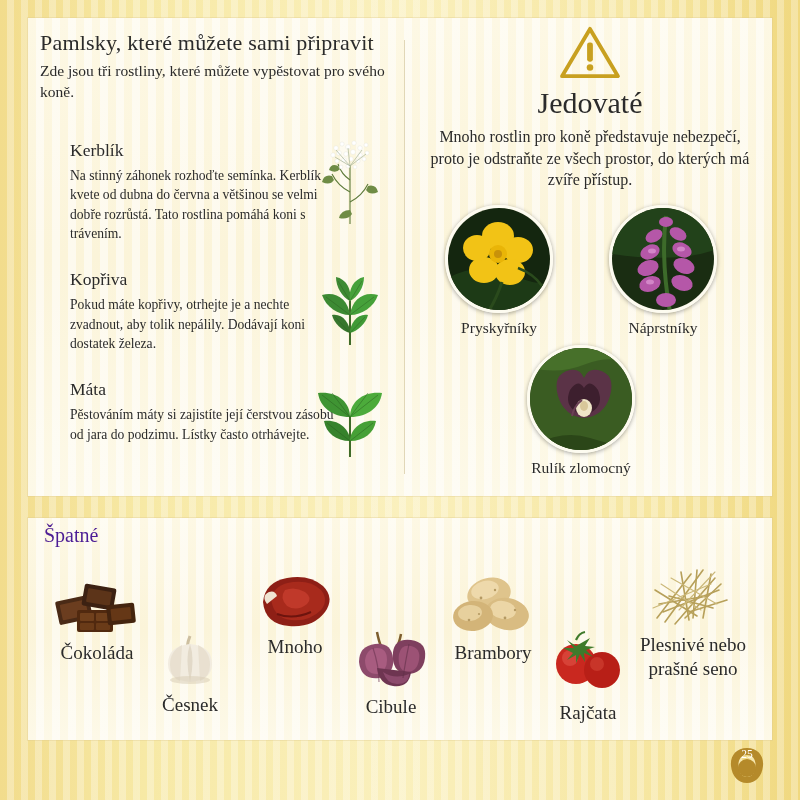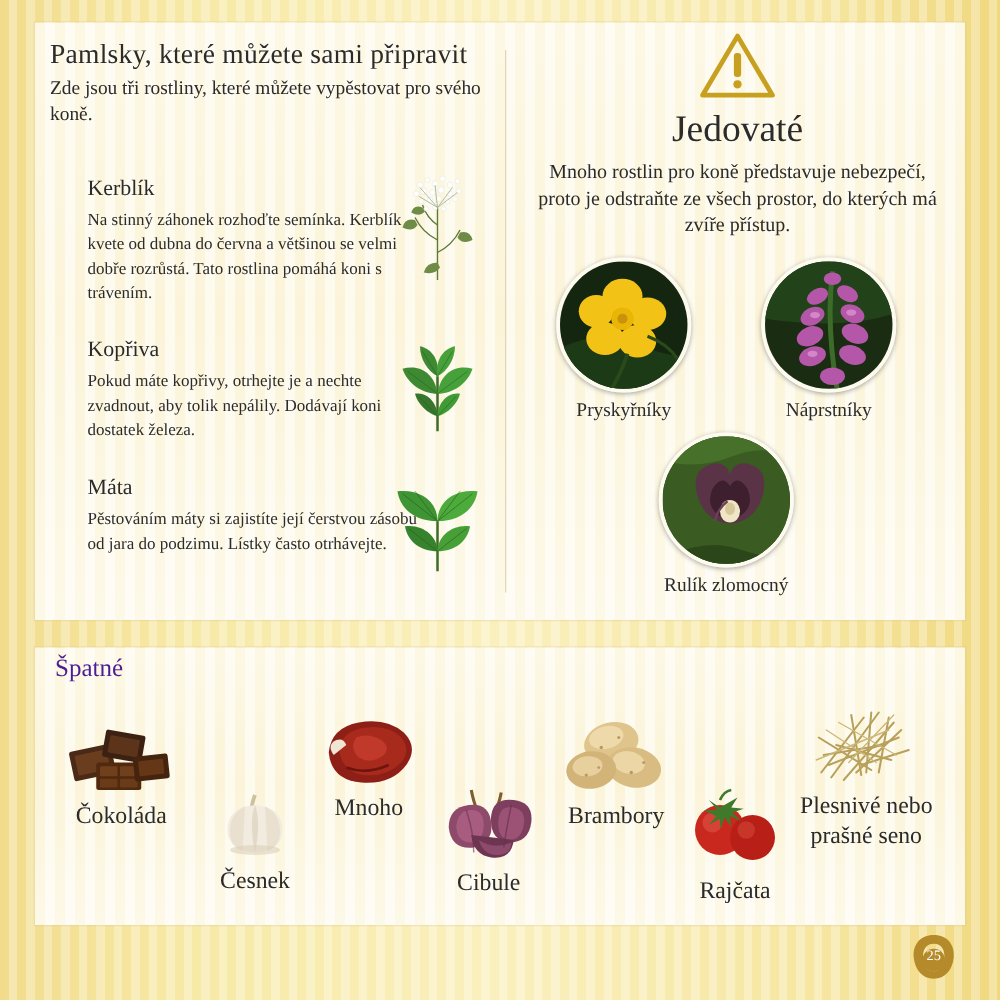--- a/index.html
+++ b/index.html
@@ -120,21 +120,21 @@
   #bad-title { position: absolute; left: 44px; top: 524px; font-size: 20px; color:#4c1d95; }
   .bad-item { position: absolute; text-align:center; }
   .bad-img { width: 96px; height: 70px; position: relative; margin: 0 auto; }
   .bad-label { font-size: 19px; color:#2b2b2b; margin-top: 3px; line-height:1.25; }
 
   
   #folio {
     position: absolute; right: 30px; bottom: 14px;
     width: 46px; height: 40px; text-align: center;
   }
-  #folio .num { font-size: 11.5px; color: #fff; position: relative; top: 13px; }
+  #folio .num { font-size: 11.5px; color: #fff; position: relative; top: 2px; }
 
   svg { display: block; }
 </style>
 </head>
 <body>
 
 <div id="page"></div>
 
 <div class="panel" id="panel-top"></div>
 <div class="divider-v"></div>
@@ -354,21 +354,21 @@
         <rect x="31" y="55" width="14" height="7" rx="1" fill="#6a3b18"></rect>
         <rect x="47" y="55" width="14" height="7" rx="1" fill="#6a3b18"></rect>
         <rect x="58" y="36" width="28" height="20" rx="2" fill="#44240f" transform="rotate(-6 72 46)"></rect>
         <rect x="62" y="40" width="20" height="12" rx="1" fill="#653716" transform="rotate(-6 72 46)"></rect>
       </g>
     </svg>
   </div>
   <div class="bad-label">Čokoláda</div>
 </div>
 
-<div class="bad-item" style="left:149px; top:620px; width:110px;">
+<div class="bad-item" style="left:135px; top:620px; width:110px;">
   <div class="bad-img">
     <svg viewBox="0 0 96 72" width="96" height="72">
       <g>
         <path d="M48 16 q-4 10 -2 16" stroke="#cdbfa0" stroke-width="3" fill="none"></path>
         <path d="M26 44 q0 -18 22 -20 q22 2 22 20 q0 16 -22 18 q-22 -2 -22 -18z" fill="#f2ece0"></path>
         <path d="M40 25 q-12 6 -12 20 q0 12 10 16" fill="#e6ddcc" opacity=".8"></path>
         <path d="M56 25 q12 6 12 20 q0 12 -10 16" fill="#e6ddcc" opacity=".8"></path>
         <path d="M48 24 q-5 14 0 38 q5 -24 0 -38z" fill="#dcd2bd" opacity=".7"></path>
         <ellipse cx="48" cy="60" rx="20" ry="4" fill="#d8cdb6" opacity=".55"></ellipse>
       </g>

